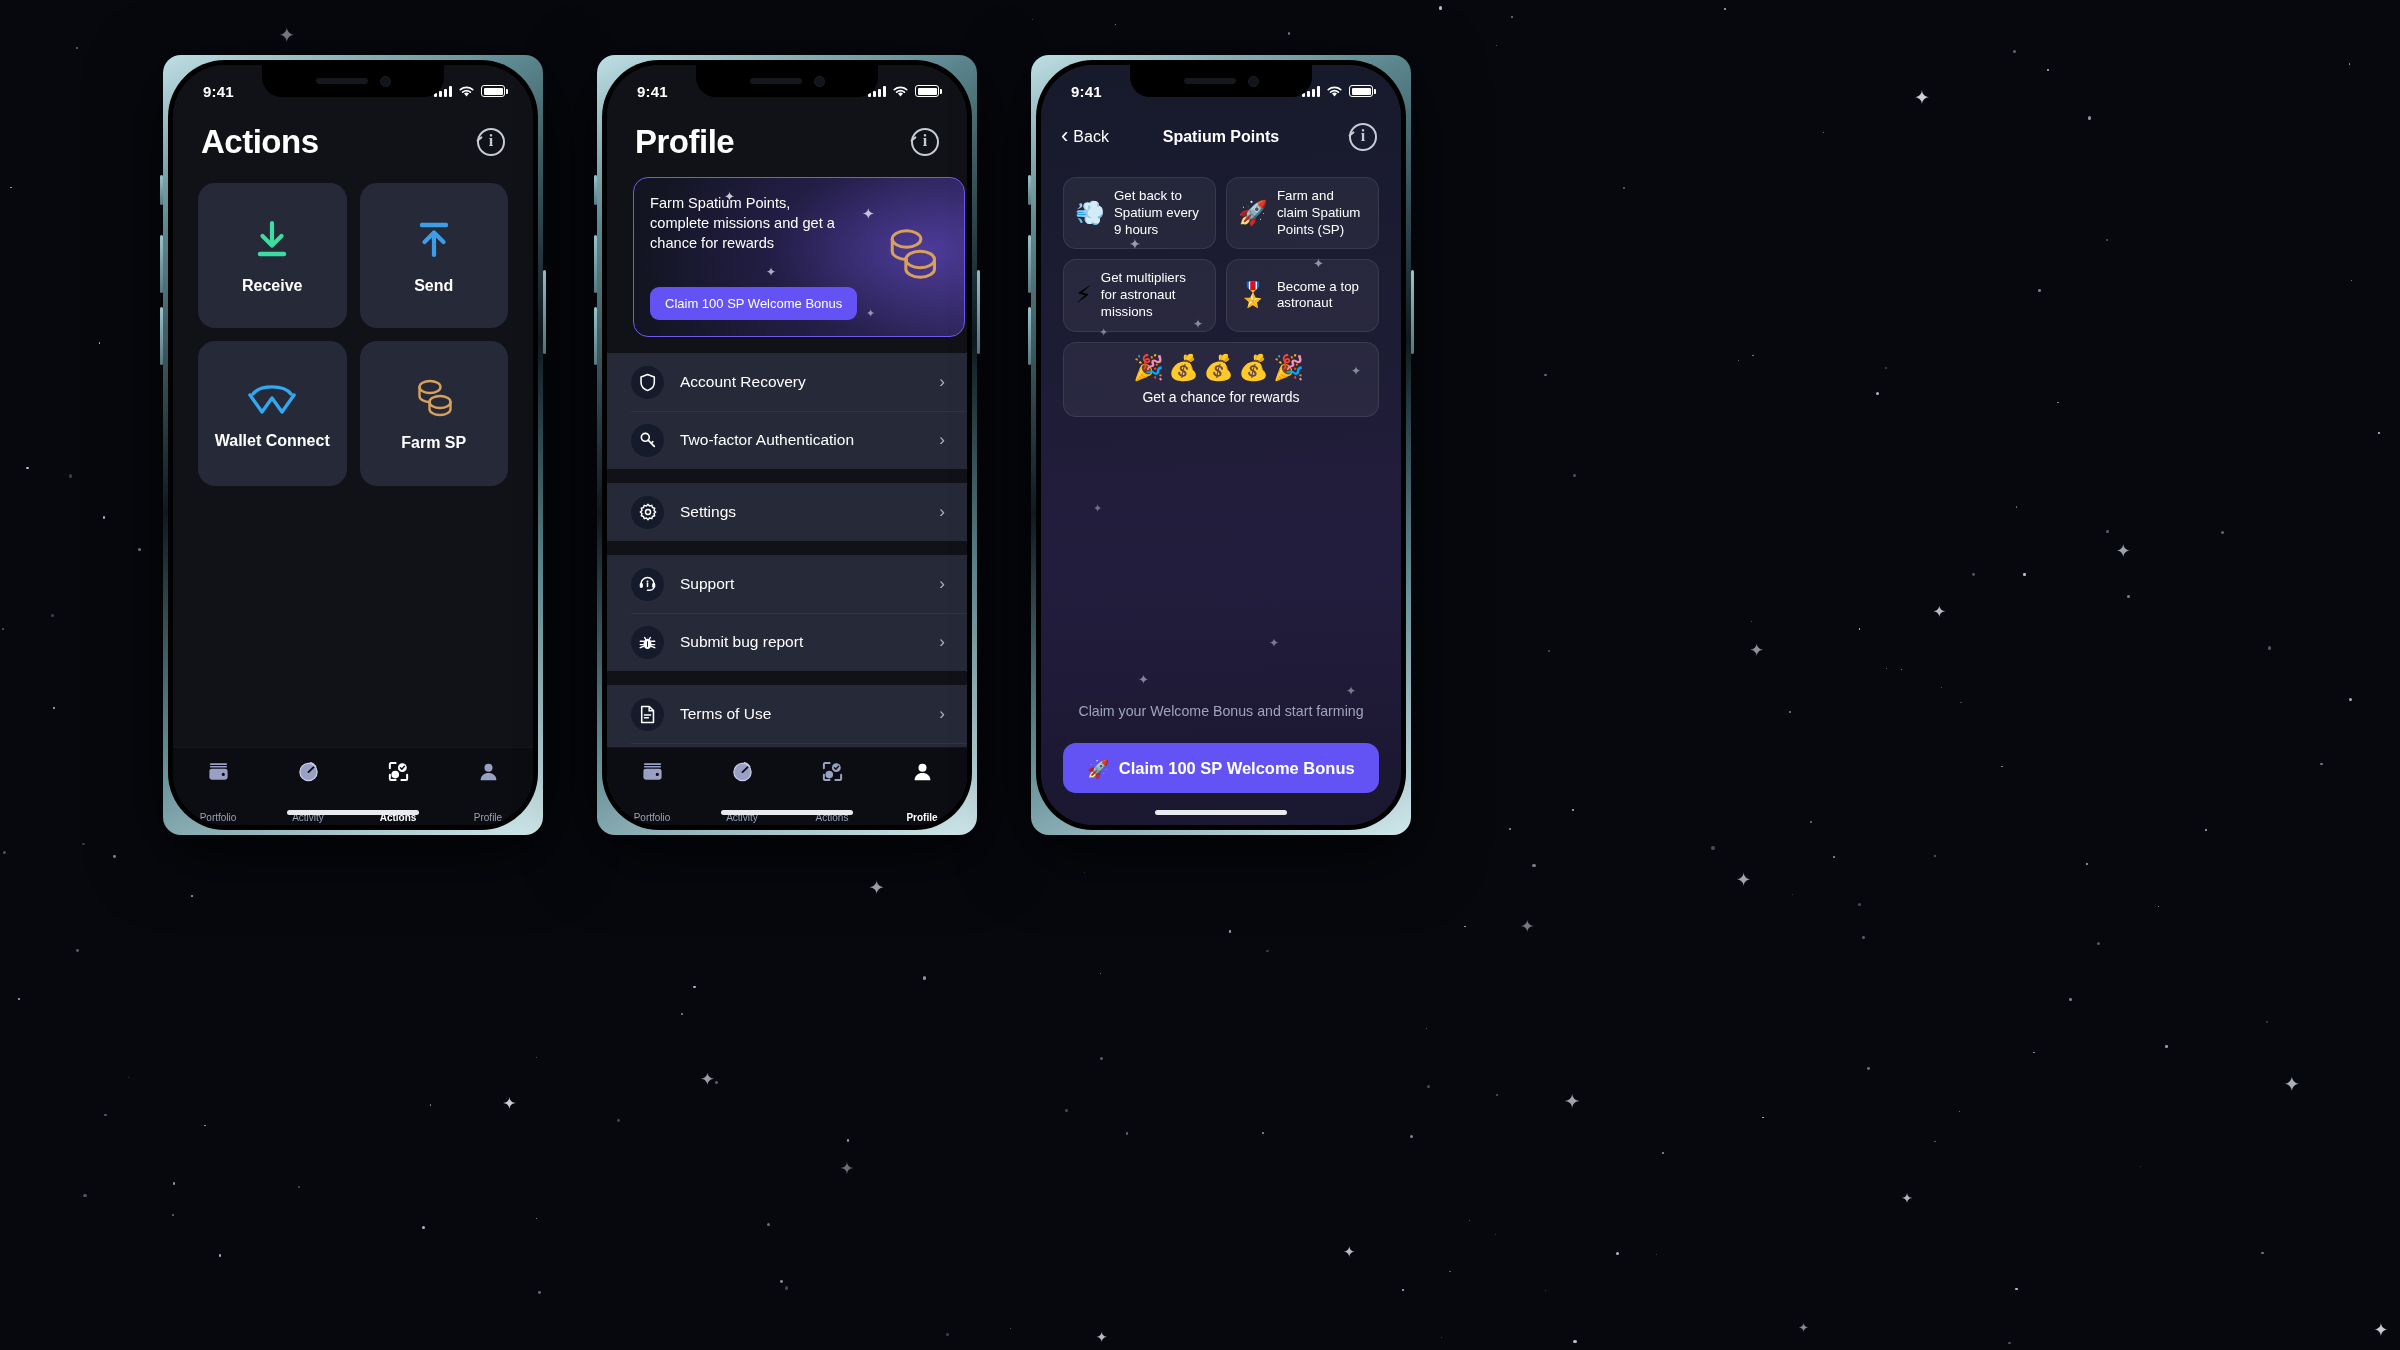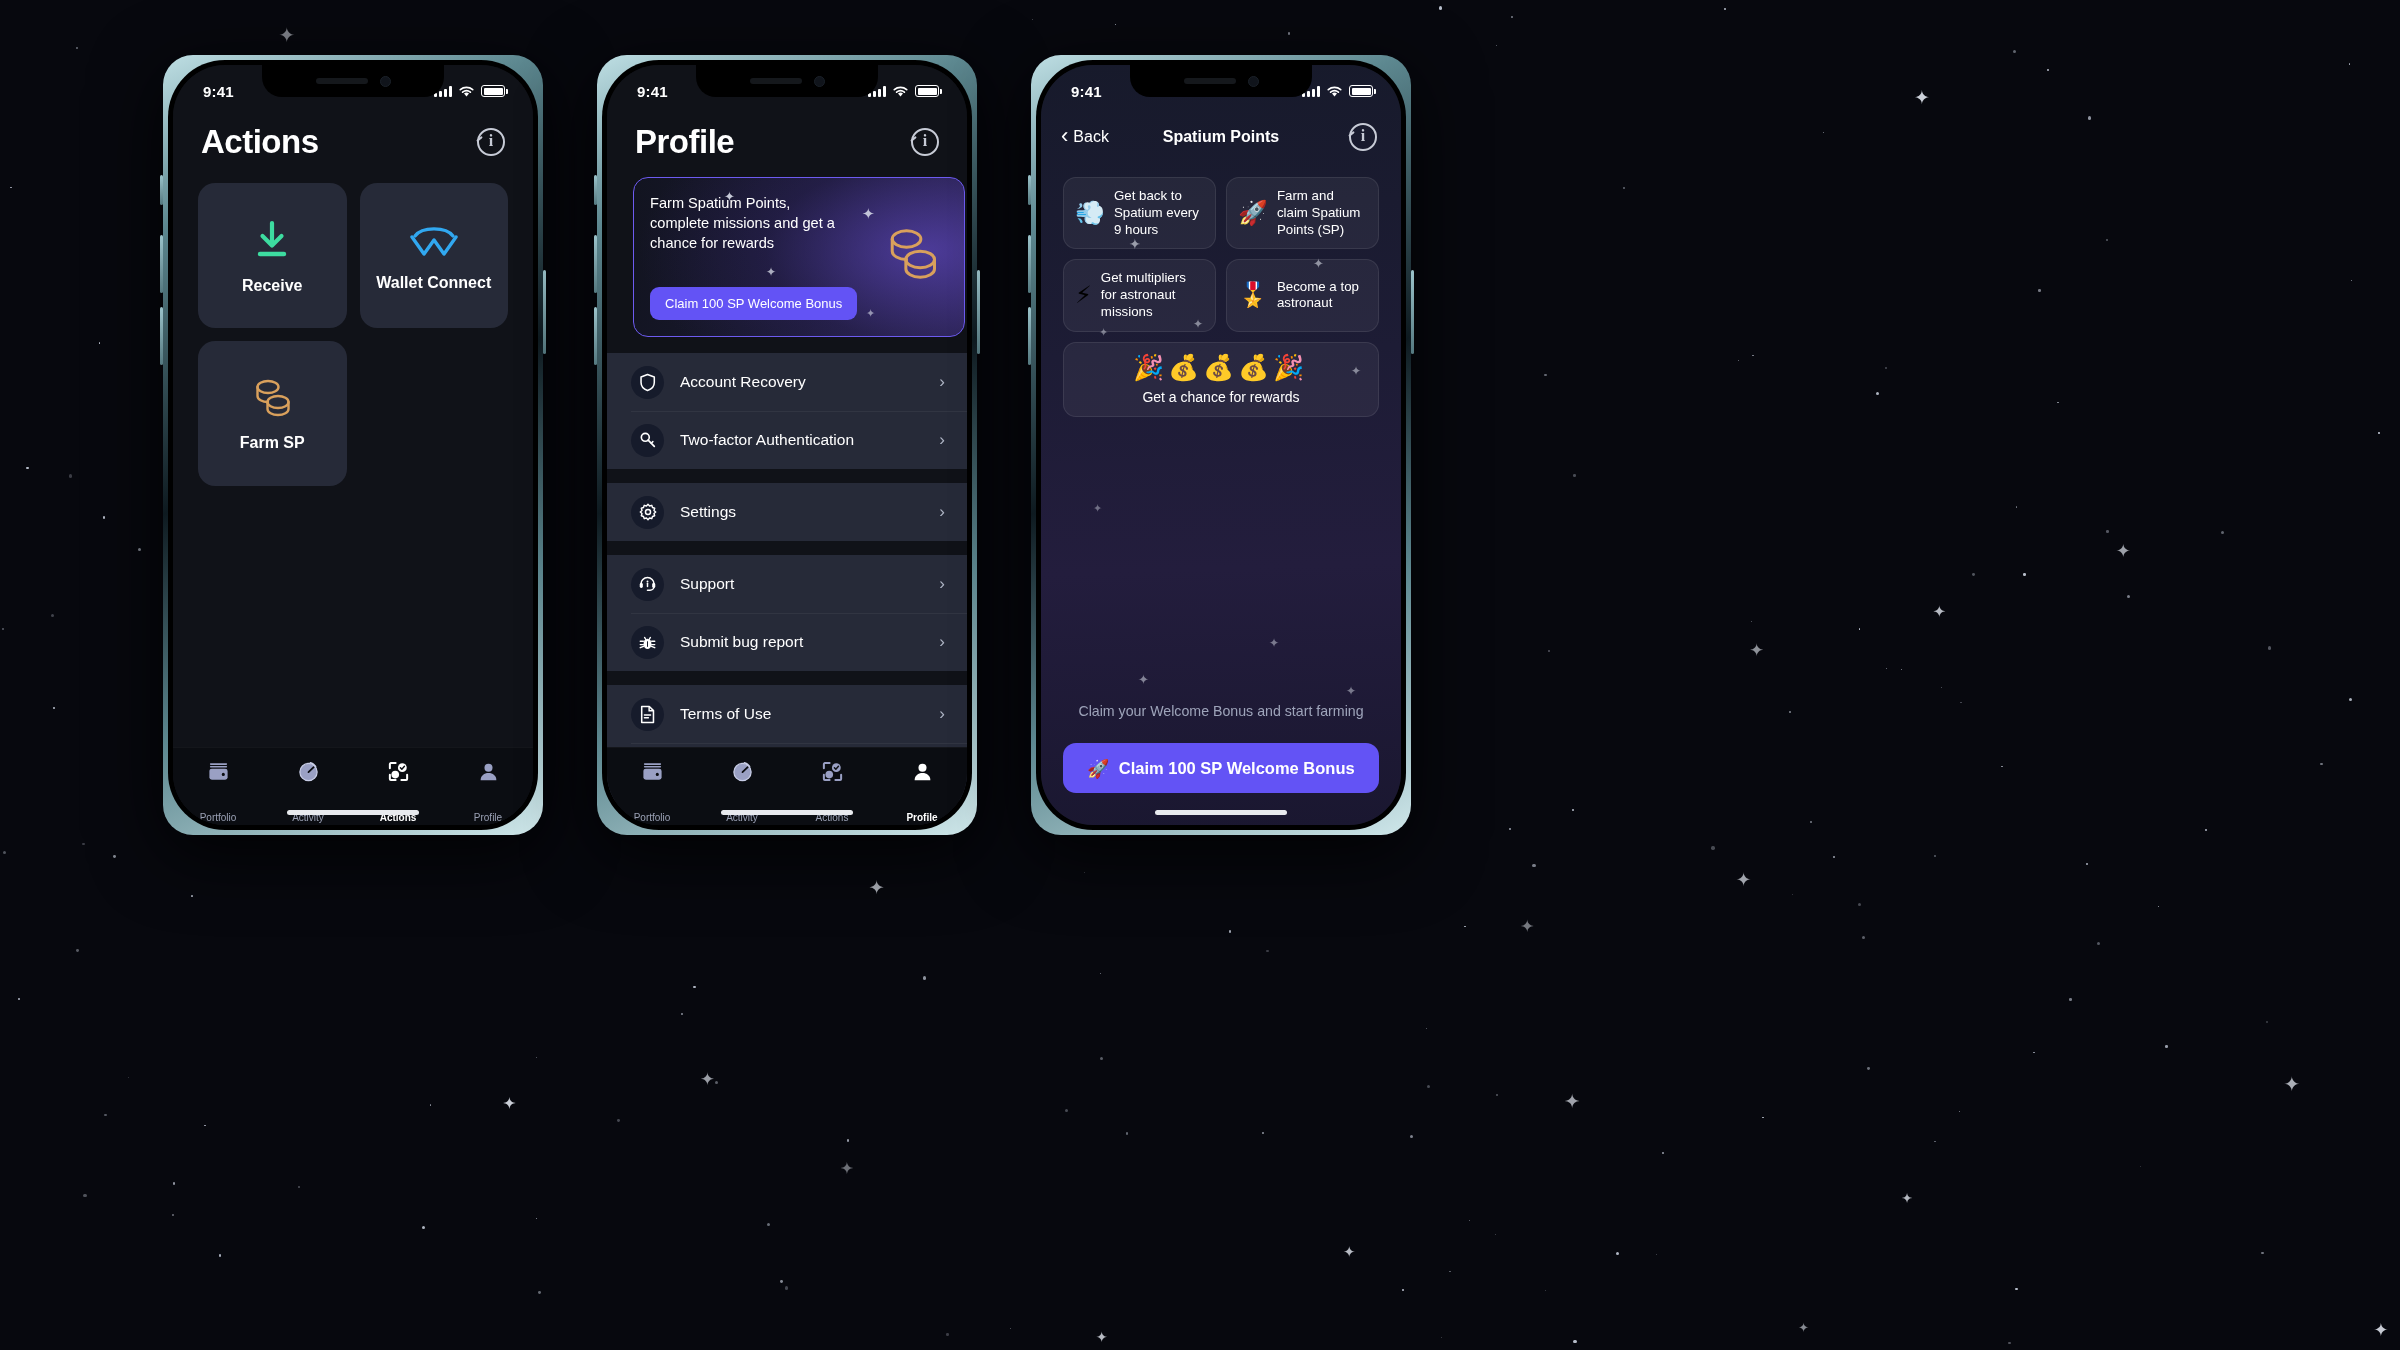--- a/index.html
+++ b/index.html
@@ -8,21 +8,21 @@
     background:#07080e;
     font-family:"Liberation Sans", sans-serif;
     position:relative;
   }
 
   
   #stars { position:absolute; inset:0; pointer-events:none; z-index:0; }
   .dot { position:absolute; background:#cfd6e4; border-radius:50%; }
   .spark { position:absolute; color:#e7ecf5; line-height:1; user-select:none; }
   .phone-outer{
-    position:absolute; top:55px; width:380px; height:780px; border-radius:30px;
+    position:absolute; top:55px; width:380px; height:780px; border-radius:18px;
     padding:5px;
     background:linear-gradient(155deg,#bfdfe4 0%,#5d8890 18%,#0e1a20 48%,#5d8890 72%,#cfe7ea 100%);
     z-index:2;
     box-shadow:0 18px 70px rgba(0,0,0,.8);
   }
   .phone-inner{
     width:100%; height:100%; border-radius:57px;
     background:#000; padding:5px;
     position:relative; overflow:hidden;
   }
@@ -400,20 +400,28 @@
         <div class="grid">
           <div class="acard">
             <svg width="46" height="46" viewBox="0 0 46 46">
               <path d="M23 6 V27" stroke="#3ddca0" stroke-width="4.2" stroke-linecap="round" fill="none"></path>
               <path d="M13.5 19 L23 28.5 L32.5 19" stroke="#3ddca0" stroke-width="4.2" stroke-linecap="round" stroke-linejoin="round" fill="none"></path>
               <path d="M11 37 H35" stroke="#3ddca0" stroke-width="4.4" stroke-linecap="round" fill="none"></path>
             </svg>
             <span class="lbl">Receive</span>
           </div>
 
+          <div class="acard">
+            <svg width="46" height="46" viewBox="0 0 46 46">
+              <path d="M23 38 V17" stroke="#3d9ee8" stroke-width="4.2" stroke-linecap="round" fill="none"></path>
+              <path d="M13.5 25 L23 15.5 L32.5 25" stroke="#3d9ee8" stroke-width="4.2" stroke-linecap="round" stroke-linejoin="round" fill="none"></path>
+              <path d="M11 8 H35" stroke="#3d9ee8" stroke-width="4.4" stroke-linecap="round" fill="none"></path>
+            </svg>
+            <span class="lbl">Send</span>
+          </div>
 
           <div class="acard">
             <svg width="50" height="40" viewBox="0 0 50 40">
               <path d="M6 16 C13 6.5 37 6.5 44 16" stroke="#31a8f0" stroke-width="3.4" fill="none" stroke-linecap="round"></path>
               <path d="M3 17 L15 34 L25 20 L35 34 L47 17" stroke="#31a8f0" stroke-width="3.4" fill="none" stroke-linecap="round" stroke-linejoin="round"></path>
             </svg>
             <span class="lbl">Wallet Connect</span>
           </div>
 
           <div class="acard">

